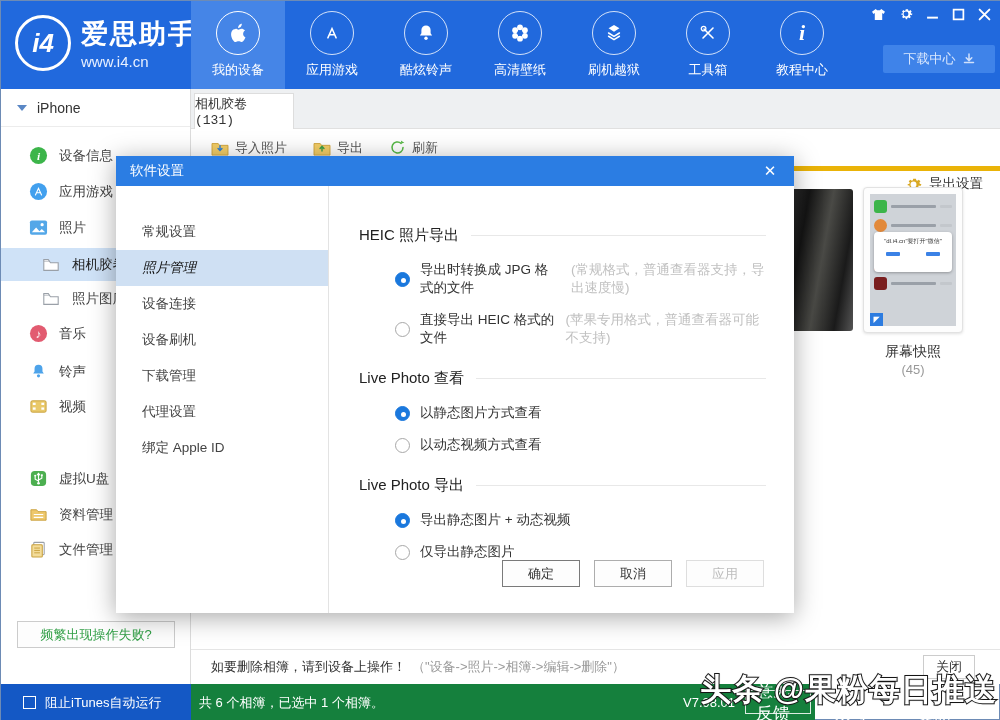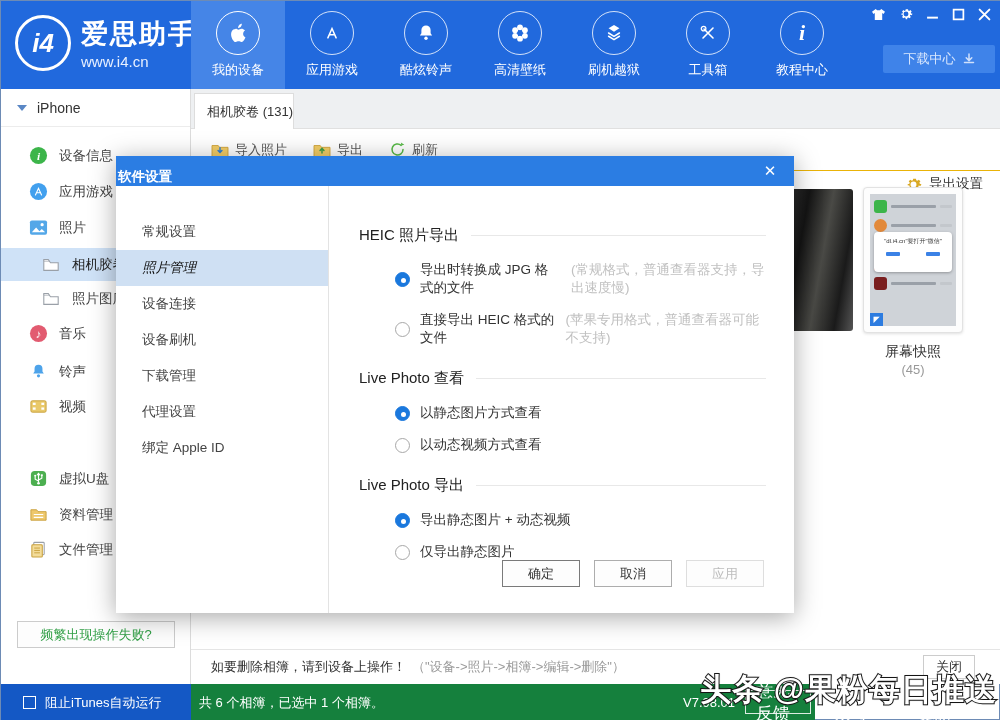--- a/index.html
+++ b/index.html
@@ -29,22 +29,22 @@
   .tri-down { width:0; height:0; border-left:5px solid transparent; border-right:5px solid transparent; border-top:6px solid #5a87c5; }
   .side-item { position:absolute; left:0; width:190px; height:33px; display:flex; align-items:center; gap:11px; padding-left:27px; font-size:13.5px; color:#444; cursor:pointer; }
   .side-item.indent { padding-left:40px; }
   .side-item.selected { background:#cfe2f7; color:#222; }
   .ic16 { width:20px; height:20px; flex:0 0 20px; display:flex; align-items:center; justify-content:center; }
   .help-box { position:absolute; left:16px; top:532px; width:158px; height:27px; border:1px solid #ccc; background:#fdfdfd; color:#2f9e44; font-size:13px; display:flex; align-items:center; justify-content:center; cursor:pointer; }
 
   
   .main { position:absolute; left:190px; top:88px; width:810px; height:560px; background:#fff; }
   .tabstrip { position:absolute; left:0; top:0; width:810px; height:40px; background:#eef0f2; border-bottom:1px solid #e0e0e0; }
-  .tab { position:absolute; left:3px; top:4px; width:100px; height:36px; background:#fff; border:1px solid #ddd; border-bottom:none; display:flex; align-items:center; justify-content:flex-end; font-size:13px; color:#333; }
-  .toolbar { position:absolute; left:0; top:40px; width:810px; height:42px; background:#fff; border-bottom:1px solid #eab308; display:flex; align-items:center; gap:26px; padding-left:20px; }
+  .tab { position:absolute; left:3px; top:4px; width:100px; height:36px; background:#fff; border:1px solid #ddd; border-bottom:none; display:flex; align-items:center; justify-content:flex-start; font-size:13px; color:#333;font-family:Liberation Mono, monospace; }
+  .toolbar { position:absolute; left:0; top:40px; width:810px; height:42px; background:#fff; border-bottom:5px solid #eab308; display:flex; align-items:center; gap:26px; padding-left:20px; }
   .tool-btn { display:flex; align-items:center; gap:6px; font-size:13px; color:#555; cursor:pointer; }
   .export-settings { position:absolute; right:18px; top:46px; display:flex; align-items:center; gap:7px; font-size:13.5px; color:#333; cursor:pointer; }
 
   .thumb-dark { position:absolute; left:590px; top:100px; width:72px; height:142px; background:linear-gradient(100deg,#3a3a3a 0%,#141414 30%,#4a4a46 55%,#1a1a1a 80%,#555 100%); border-radius:3px; }
   .thumb-card { position:absolute; left:672px; top:98px; width:100px; height:146px; background:#fdfdfd; border:1px solid #e2e2e2; border-radius:4px; box-shadow:0 1px 3px rgba(0,0,0,.12); padding:6px; }
   .shot { position:relative; width:86px; height:132px; background:#cfd3d8; overflow:hidden; }
   .shot .row { display:flex; align-items:center; gap:4px; margin:6px 4px; }
   .shot .ap { width:13px; height:13px; border-radius:3px; }
   .shot .ln { height:3px; background:#9aa0a8; border-radius:1px; flex:1; }
   .popup { position:absolute; left:4px; top:38px; width:78px; height:40px; background:#fff; border-radius:4px; box-shadow:0 1px 3px rgba(0,0,0,.3); font-size:6px; color:#333; padding:5px 4px 0; text-align:center; }
@@ -61,21 +61,21 @@
   
   .statusbar { position:absolute; left:0; top:683px; width:814px; height:37px; background:#15803d; color:#fff; font-size:13px; }
   .sb-left { position:absolute; left:0; top:0; width:190px; height:37px; background:#1458c5; display:flex; align-items:center; gap:9px; padding-left:22px; }
   .cbx { width:13px; height:13px; border:1px solid #fff; background:transparent; }
   .sb-summary { position:absolute; left:198px; top:0; height:37px; display:flex; align-items:center; }
   .sb-version { position:absolute; left:682px; top:0; height:37px; display:flex; align-items:center; font-size:13px; }
   .sb-btn { position:absolute; top:6px; height:24px; border:1px solid rgba(255,255,255,.85); display:flex; align-items:center; justify-content:center; font-size:17px; padding:0 10px; cursor:pointer; }
 
   
   .dialog { position:absolute; left:115px; top:155px; width:678px; height:457px; background:#fff; box-shadow:0 4px 24px rgba(0,0,0,.35); z-index:30; }
-  .dlg-title { height:30px; background:#2b7de3; color:#fff; font-size:13.5px; display:flex; align-items:flex-end; padding-left:2px; position:relative;font-weight:bold; }
+  .dlg-title { height:30px; background:#2b7de3; color:#fff; font-size:13.5px; display:flex; align-items:center; padding-left:14px; position:relative; }
   .dlg-close { position:absolute; right:10px; top:0; width:28px; height:30px; display:flex; align-items:center; justify-content:center; color:#fff; font-size:15px; cursor:pointer; }
   .dlg-body { display:flex; height:427px; }
   .dlg-menu { width:213px; border-right:1px solid #e3e3e3; padding-top:28px; }
   .dlg-menu-item { height:36px; display:flex; align-items:center; padding-left:26px; font-size:13.5px; color:#444; cursor:pointer; }
   .dlg-menu-item.selected { background:#cfe0f3; color:#111;font-style:italic; }
   .dlg-content { flex:1; padding:40px 28px 0 30px; position:relative; }
   .sect-head { display:flex; align-items:center; gap:12px; font-size:15px; color:#222; margin-bottom:16px; }
   .sect-head .rule { flex:1; height:1px; background:#e8e8e8; }
   .opt { display:flex; align-items:center; gap:10px; margin:0 0 14px 36px; font-size:13.5px; color:#333; cursor:pointer; }
   .opt .hint { color:#c0c0c0; }

